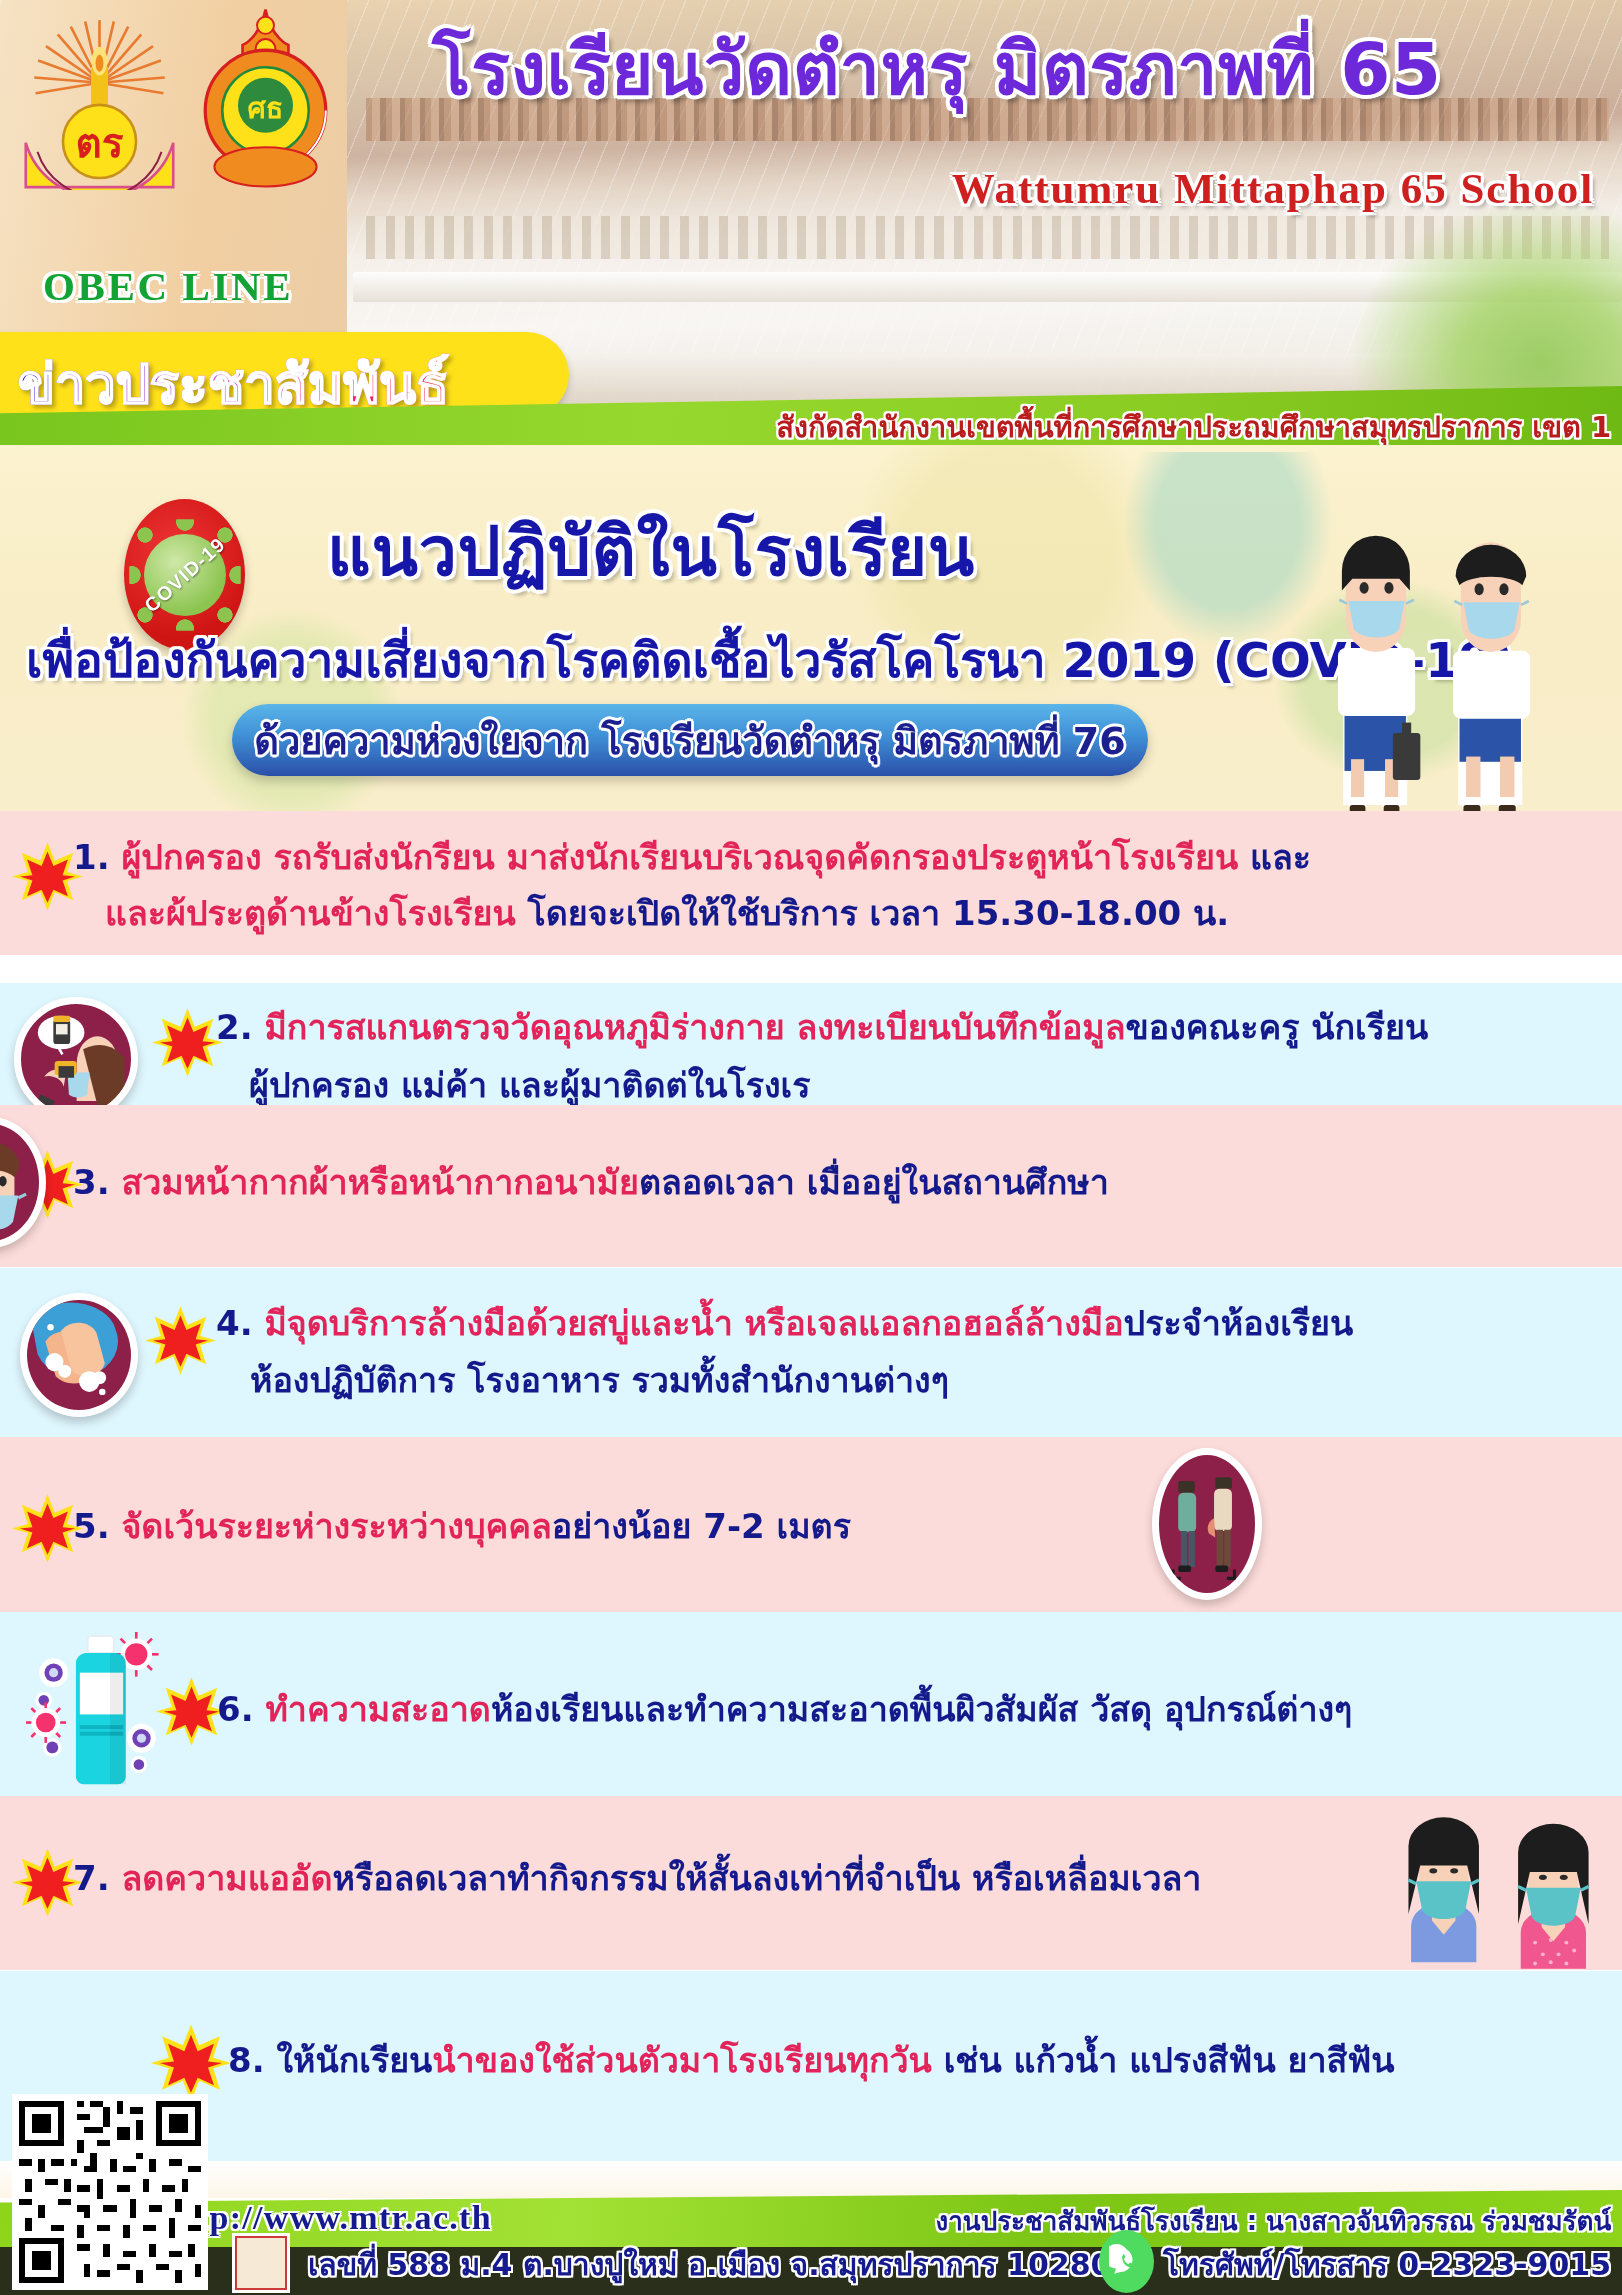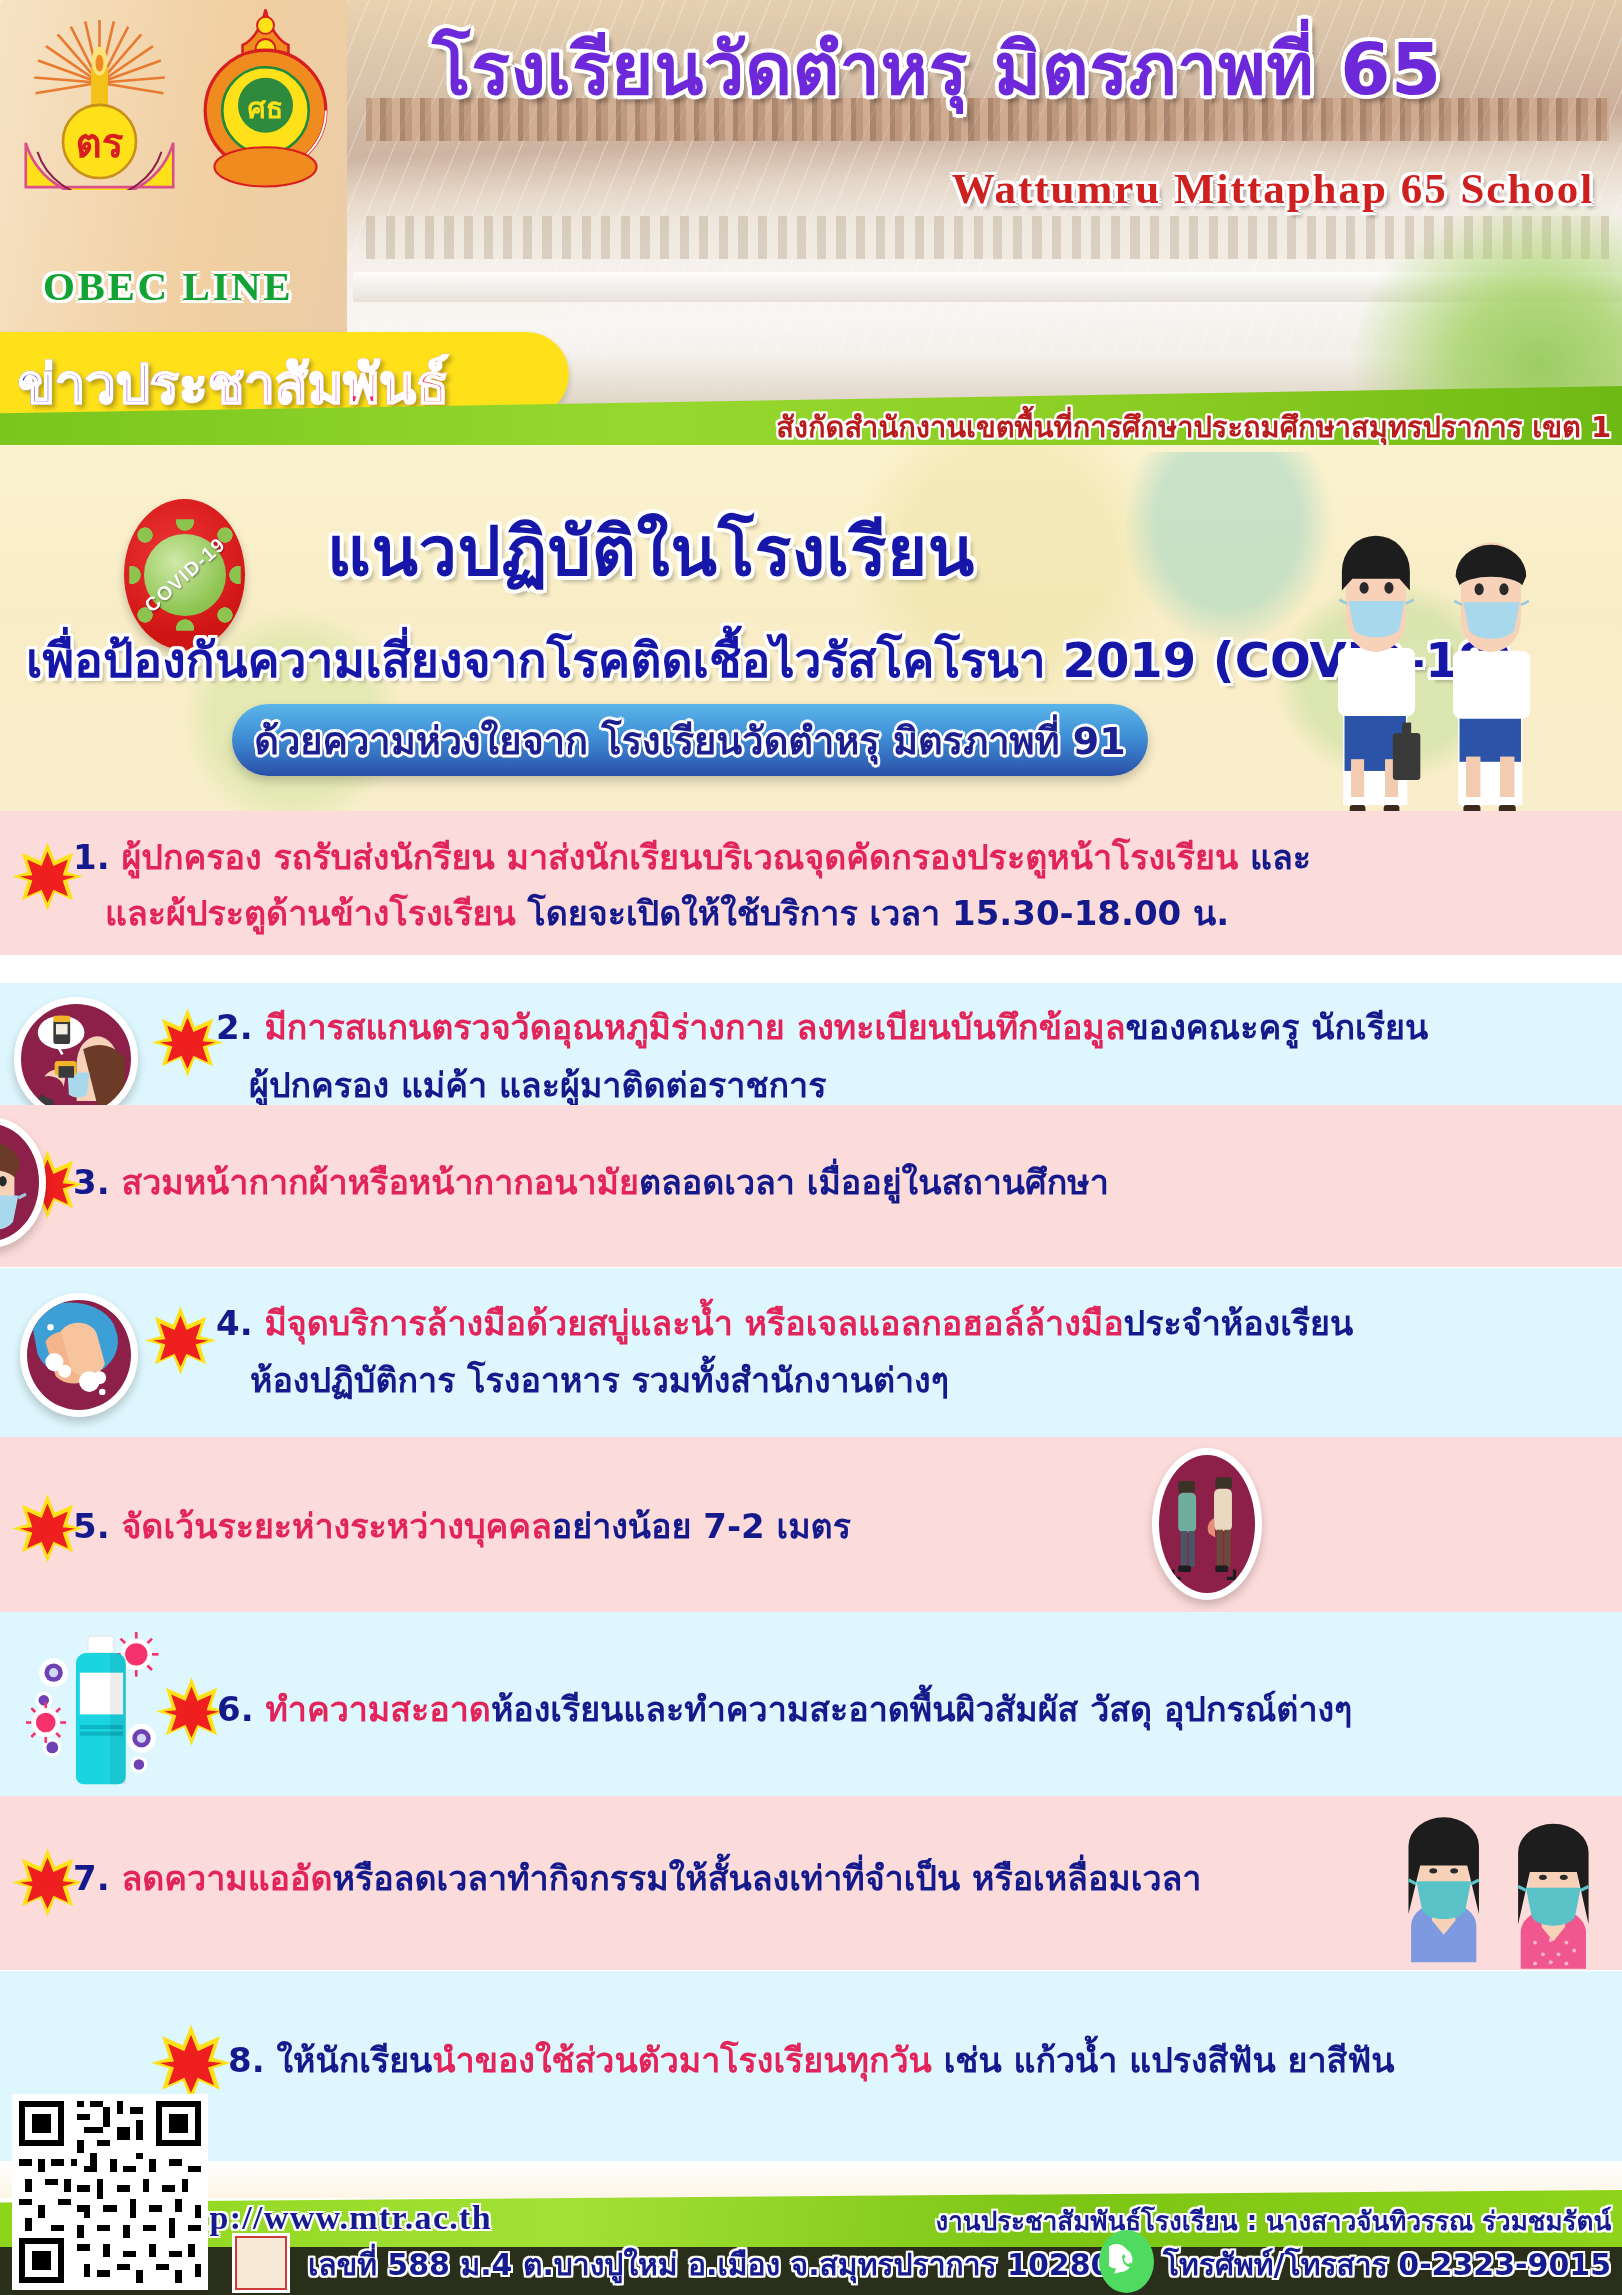--- a/index.html
+++ b/index.html
@@ -363,21 +363,21 @@
   <div class="hero-leaf"></div>
 
   <div class="covid-badge">
     <div class="covid-virus"></div>
     <div class="covid-label">COVID-19</div>
   </div>
 
   <div class="hero-h1">แนวปฏิบัติในโรงเรียน</div>
   <div class="hero-h2">เพื่อป้องกันความเสี่ยงจากโรคติดเชื้อไวรัสโคโรนา 2019 (COVID-19)</div>
   <div class="hero-pill">
-    <span>ด้วยความห่วงใยจาก โรงเรียนวัดตำหรุ มิตรภาพที่ 91</span>
+    <span>ด้วยความห่วงใยจาก โรงเรียนวัดตำหรุ มิตรภาพที่ 76</span>
   </div>
 
   <svg class="students" viewBox="0 0 440 560">
 
     <g>
       <path d="M52 540 L52 350 L150 350 L150 540 Z" fill="#fff"></path>
       <rect x="54" y="392" width="94" height="96" fill="#2b53a8"></rect>
       <rect x="64" y="470" width="20" height="62" fill="#f2cbb0"></rect>
       <rect x="116" y="470" width="20" height="62" fill="#f2cbb0"></rect>
       <rect x="60" y="528" width="28" height="18" rx="6" fill="#fff"></rect>
@@ -448,21 +448,21 @@
         </svg>
       </div>
       <svg class="burst" style="left:152px; top:23.6px;" viewBox="0 0 108 108">
         <polygon points="54,2 65,30 93,18 84,47 108,54 84,61 93,90 65,78 54,106 43,78 15,90 24,61 0,54 24,47 15,18 43,30" fill="#ffe11a"></polygon>
         <polygon points="54,16 63,38 85,28 77,52 96,54 77,60 85,84 63,74 54,94 45,74 23,84 31,60 12,54 31,52 23,28 45,38" fill="#ef1f1f"></polygon>
       </svg>
       <div class="row-text" style="left:216px; top:18.3px;">
         <span>2. </span><span class="r">มีการสแกนตรวจวัดอุณหภูมิร่างกาย ลงทะเบียนบันทึกข้อมูล</span><span>ของคณะครู นักเรียน</span>
       </div>
       <div class="row-text" style="left:249px; top:76px;">
-        <span>ผู้ปกครอง แม่ค้า และผู้มาติดต่อราชการ</span>
+        <span>ผู้ปกครอง แม่ค้า และผู้มาติดต่ในโรงเร</span>
       </div>
     </div>
 
     <div class="row pink" style="top:294px; height:162px;">
       <svg class="burst" style="left:11.8px; top:44px;" viewBox="0 0 108 108">
         <polygon points="54,2 65,30 93,18 84,47 108,54 84,61 93,90 65,78 54,106 43,78 15,90 24,61 0,54 24,47 15,18 43,30" fill="#ffe11a"></polygon>
         <polygon points="54,16 63,38 85,28 77,52 96,54 77,60 85,84 63,74 54,94 45,74 23,84 31,60 12,54 31,52 23,28 45,38" fill="#ef1f1f"></polygon>
       </svg>
       <div class="row-text" style="left:73px; top:51px;">
         <span>3. </span><span class="r">สวมหน้ากากผ้าหรือหน้ากากอนามัย</span><span>ตลอดเวลา เมื่ออยู่ในสถานศึกษา</span>

